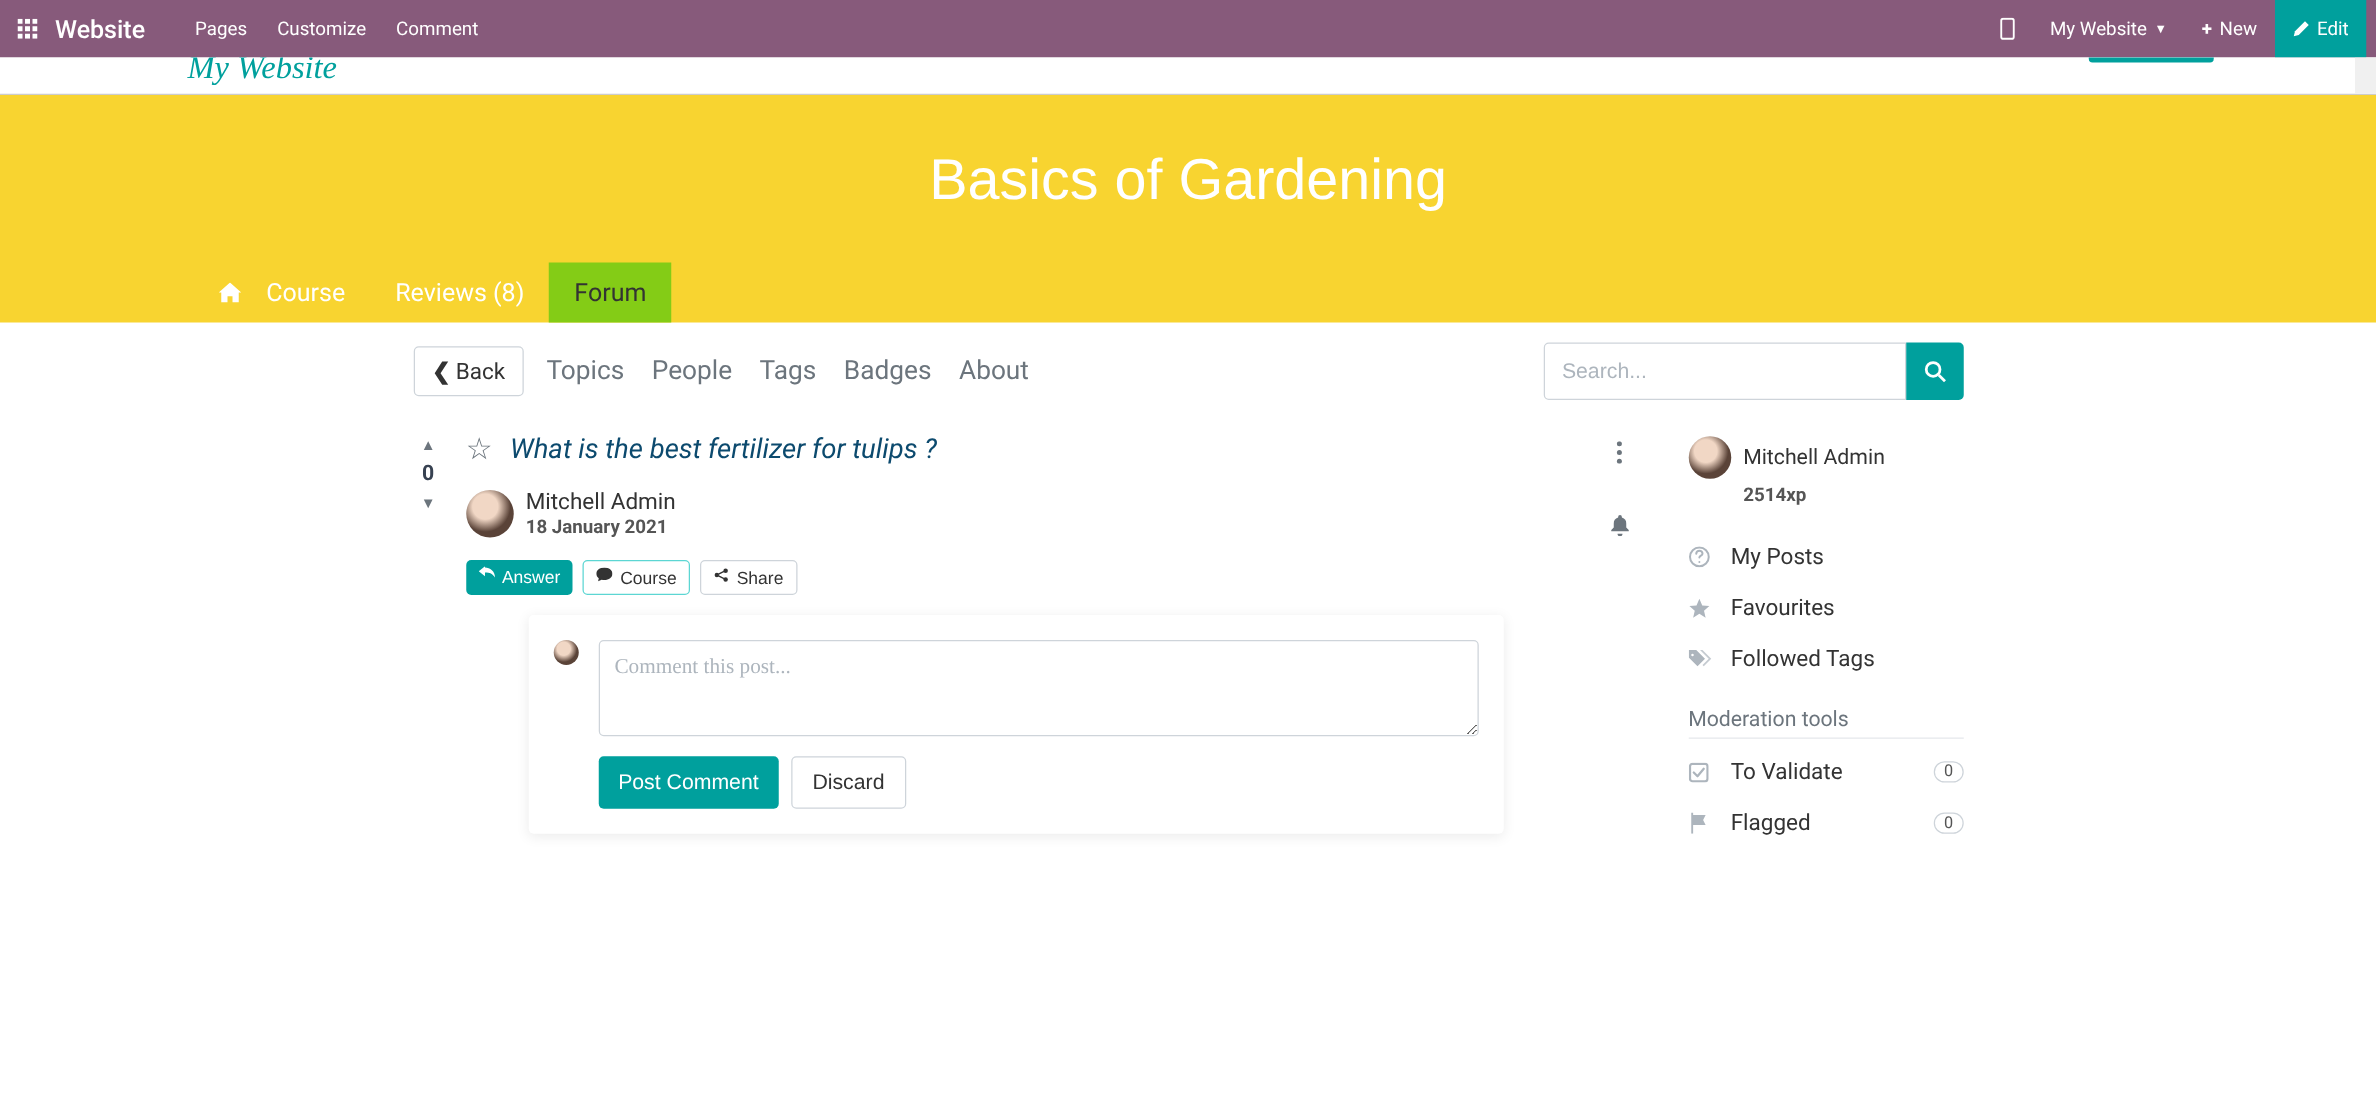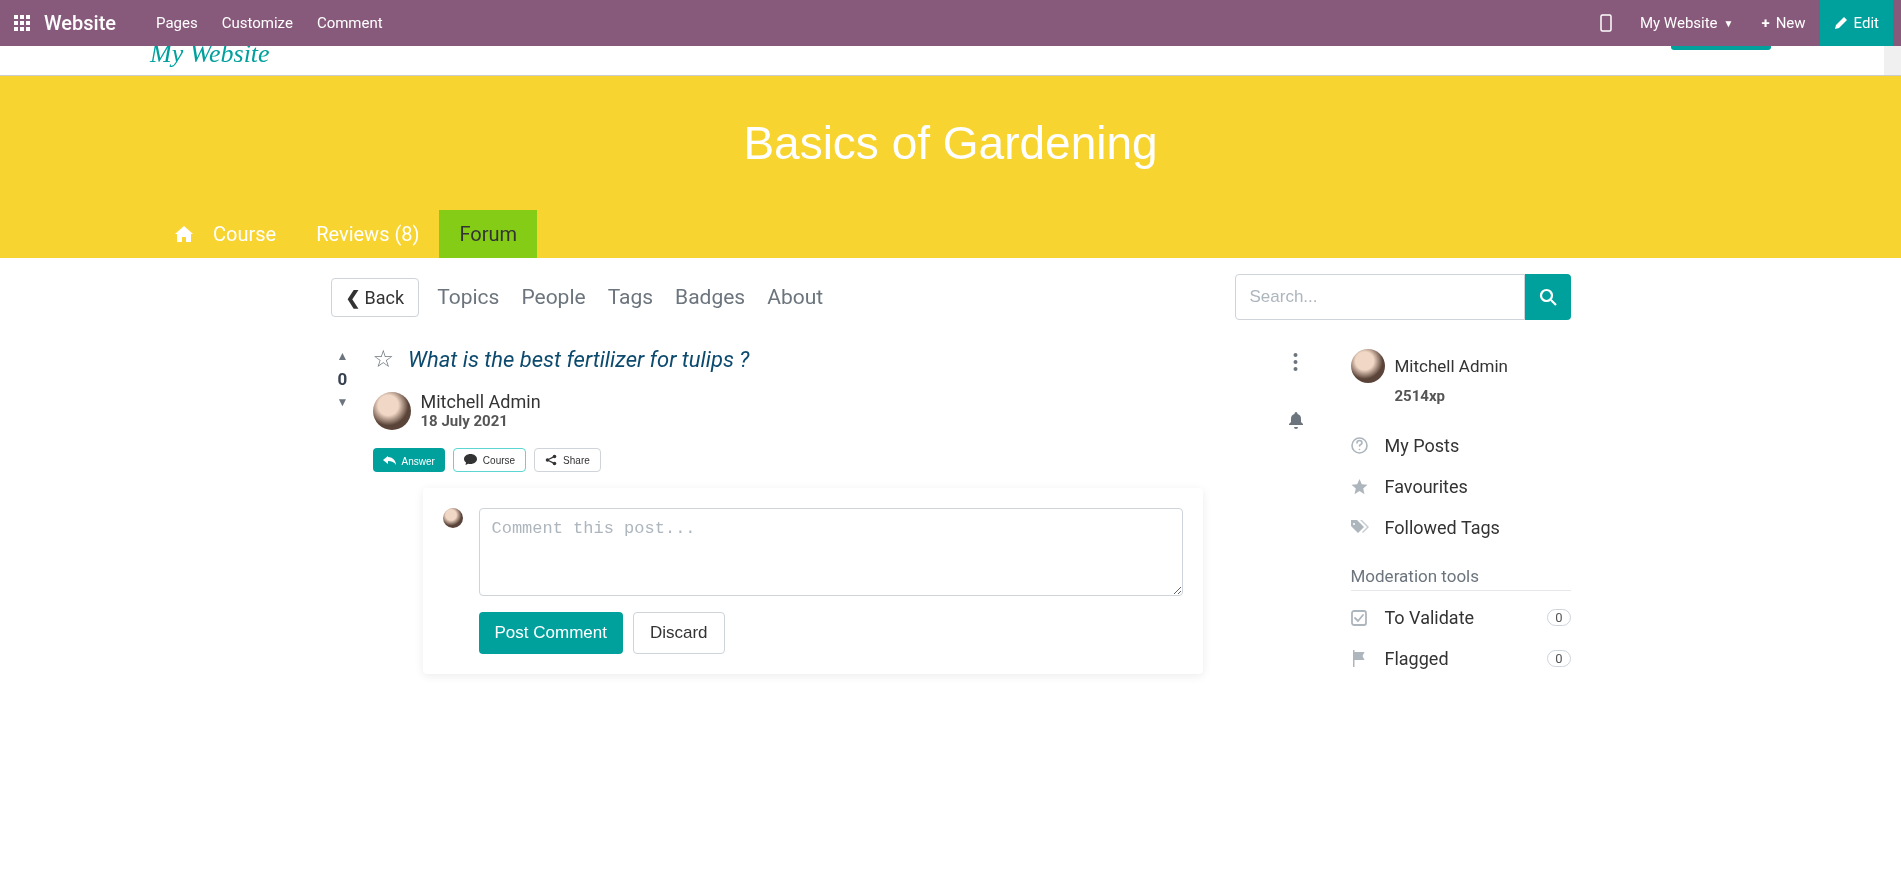--- a/index.html
+++ b/index.html
@@ -43,27 +43,27 @@
 .post-body { flex: 1; }
 .post-title-row { display: flex; align-items: center; gap: 14px; }
 .star-icon { font-size: 24px; color: #6c757d; cursor: pointer; }
 .post-title { font-size: 22px; font-weight: 400; color: #0c4a6e; font-style: italic; }
 .author-row { display: flex; align-items: center; gap: 10px; margin-top: 18px; }
 .avatar { width: 38px; height: 38px; border-radius: 50%; background: radial-gradient(circle at 40% 35%, #f1d7c5 30%, #5a4338 60%); }
 .avatar.sm { width: 20px; height: 20px; }
 .author-name { font-size: 18px; color: #333; }
 .author-date { font-size: 15px; font-weight: bold; color: #555; }
 .action-row { display: flex; gap: 8px; margin-top: 18px; }
-.action-btn { border-radius: 4px; padding: 5px 10px; font-size: 10px; display: flex; align-items: flex-end; gap: 6px; cursor: pointer; }
+.action-btn { border-radius: 4px; padding: 5px 10px; font-size: 14px; display: flex; align-items: flex-start; gap: 6px; cursor: pointer; }
 .answer-btn { background: #00A09D; color: #fff; border: none; }
 .comment-btn { background: #fff; border: 1px solid #5cd6d3; color: #333; }
 .share-btn { background: #fff; border: 1px solid #ced4da; color: #333; }
 .comment-box { margin-top: 16px; margin-left: 50px; background: #fff; border-radius: 4px; padding: 20px; box-shadow: 0 2px 10px rgba(0,0,0,0.08); display: flex; gap: 16px; max-width: 780px; }
 .comment-input-wrap { flex: 1; }
-.comment-textarea { width: 100%; height: 88px; border: 1px solid #ced4da; border-radius: 4px; padding: 10px 12px; font-size: 17px; color: #ec4899; resize: both; font-family: Liberation Mono, monospace; }
+.comment-textarea { width: 100%; height: 77px; border: 1px solid #ced4da; border-radius: 4px; padding: 10px 12px; font-size: 17px; color: #ec4899; resize: both; font-family: Liberation Serif, serif; }
 .comment-textarea::placeholder { color: #adb5bd; }
 .comment-actions { display: flex; gap: 10px; margin-top: 12px; }
 .post-comment-btn { background: #00A09D; color: #fff; border: none; padding: 10px 16px; font-size: 17px; border-radius: 4px; cursor: pointer; }
 .discard-btn { background: #fff; border: 1px solid #ced4da; padding: 10px 16px; font-size: 17px; border-radius: 4px; cursor: pointer; color: #333; }
 
 .side-icons { display: flex; flex-direction: column; gap: 40px; padding-top: 8px; width: 30px; align-items: center; }
 .side-icons .icon { font-size: 20px; color: #6c757d; cursor: pointer; }
 
 .sidebar { width: 220px; padding-top: 4px; }
 .user-row { display: flex; align-items: center; gap: 10px; margin-bottom: 4px; }
@@ -180,21 +180,21 @@
       </div>
       <div class="post-body">
         <div class="post-title-row">
           <span class="star-icon">☆</span>
           <h2 class="post-title">What is the best fertilizer for tulips ?</h2>
         </div>
         <div class="author-row">
           <div class="avatar"></div>
           <div>
             <div class="author-name">Mitchell Admin</div>
-            <div class="author-date">18 July 2021</div>
+            <div class="author-date">18 January 2021</div>
           </div>
         </div>
         <div class="action-row">
           <button class="action-btn answer-btn">
             <span>
               <svg width="13" height="11" viewBox="0 0 13 11" fill="#fff">
                   <path d="M5 0L0 4l5 4V5c4 0 6 1 8 4 0-5-4-8-8-8V0z"></path>
                 </svg>
             </span>
             <span>Answer</span>

